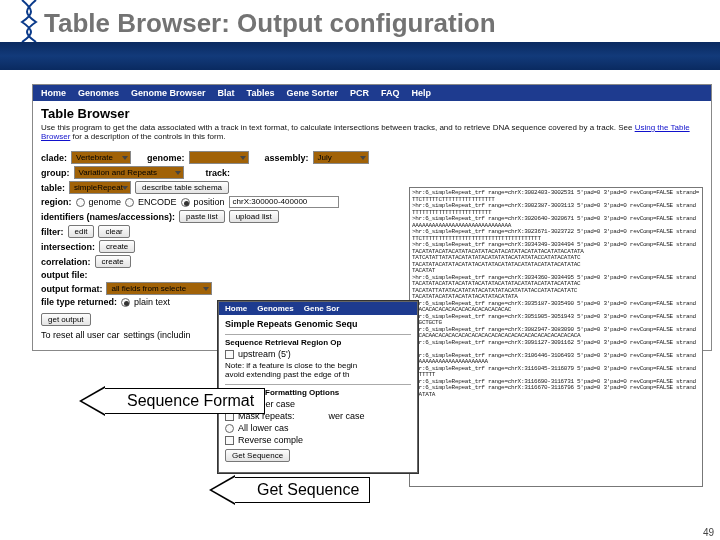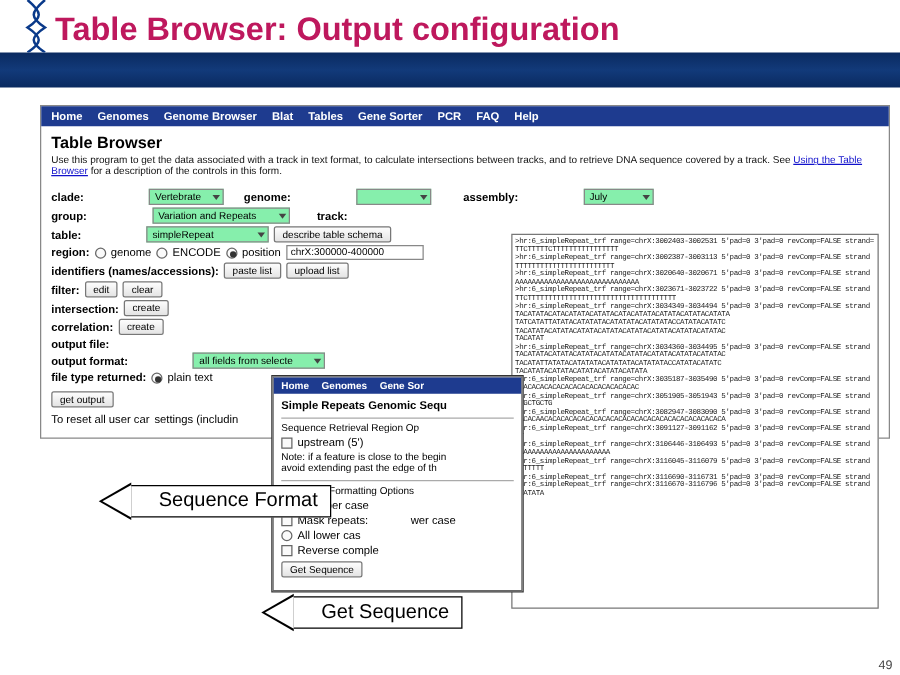--- a/index.html
+++ b/index.html
@@ -13,42 +13,42 @@
   .title-area { position:relative; height:80px; }
   .title-band {
     position:absolute; left:0; right:0; top:42px; height:28px;
     background: linear-gradient(#0a2a60,#123a7a,#0a2a60);
   }
   .dna-logo{
     position:absolute; left:20px; top:0; width:18px; height:42px;
   }
   .slide-title{
     position:absolute; left:44px; top:8px;
-    font-size:26px; font-weight:bold; color:#be185d;
+    font-size:26px; font-weight:bold; color:#737373;
   }
 
   .app-frame{
     position:absolute; left:32px; top:84px; width:680px;
     border:1px solid #888; background:#fff;
   }
   .navbar{
     display:flex; gap:12px; padding:3px 8px;
     background:#1e3b8f; color:#fff; font-size:9px; font-weight:bold;
   }
   .navbar span{cursor:pointer;}
   .page-h2{ font-size:13px; font-weight:bold; padding:5px 8px 0 8px; }
   .desc{font-size:8px; padding:2px 8px 6px 8px; color:#111;}
   .desc .link{color:#11c; text-decoration:underline;}
 
   .form-wrap{padding:2px 8px 8px 8px; position:relative;}
   .row{display:flex; align-items:center; gap:4px; margin:2px 0; font-size:9px;}
   .row b{font-weight:bold;text-align:center;}
   .sel{
-    border:1px solid #888; background:#86efac; height:13px; font-size:8px;
-    padding:0 14px 0 4px; position:relative; display:inline-block; line-height:11px;margin-left:48px;
+    border:1px solid #888; background:#a16207; height:13px; font-size:8px;
+    padding:0 14px 0 4px; position:relative; display:inline-block; line-height:11px;
   }
   .sel::after{
     content:""; position:absolute; right:2px; top:4px;
     border-left:3px solid transparent; border-right:3px solid transparent;
     border-top:4px solid #444;
   }
   .btn{
     border:1px solid #777; background:linear-gradient(#fdfdfd,#e4e4e4);
     font-size:8px; padding:1px 6px; border-radius:2px; cursor:pointer;
   }
@@ -67,21 +67,21 @@
     position:absolute; left:185px; top:154px;
     width:200px; background:#fff; border:1px solid #666;
     box-shadow:0 0 0 1px #333; padding:4px 6px 8px 6px; font-size:8px;
     z-index:3;
   }
   .popup .navbar-mini{
     margin:-4px -6px 4px -6px; padding:2px 6px;
     background:#1e3b8f; color:#fff; font-size:8px; display:flex; gap:10px; font-weight:bold;
   }
   .popup h4{font-size:9px; font-weight:bold; margin:3px 0;}
-  .popup .sub{font-weight:normal; margin-top:5px; border-top:1px solid #aaa; padding-top:3px;}
+  .popup .sub{font-weight:bold; margin-top:5px; border-top:1px solid #aaa; padding-top:3px;}
 
   
   .output-box{
     position:absolute; right:8px; top:40px; width:294px; height:300px;
     border:1px solid #777; background:#fff; overflow:hidden;
     font-family:"Courier New",monospace; font-size:6px; line-height:6.5px;
     color:#222; padding:2px 2px; z-index:2;
   }
   .output-box div{white-space:pre; letter-spacing:-0.3px;}
 
@@ -141,33 +141,33 @@
     <span> for a description of the controls in this form.</span>
   </div>
 
   <div class="form-wrap">
 
     <div class="row">
       <b>clade:</b>
       <span class="sel" style="width:60px">Vertebrate</span>
       <b style="margin-left:12px">genome:</b>
       <span class="sel" style="width:60px"></span>
-      <b style="margin-left:22px">assembly:</b>
+      <b style="margin-left:12px">assembly:</b>
       <span class="sel" style="width:56px">July</span>
     </div>
 
     <div class="row">
       <b>group:</b>
       <span class="sel" style="width:110px">Variation and Repeats</span>
       <b style="margin-left:18px">track:</b>
     </div>
 
     <div class="row">
       <b>table:</b>
-      <span class="sel" style="width:98px">simpleRepeat</span>
+      <span class="sel" style="width:62px">simpleRepeat</span>
       <span class="btn">describe table schema</span>
     </div>
 
     <div class="row">
       <b>region:</b>
       <span class="radio"></span>
       <span>genome</span>
       <span class="radio"></span>
       <span>ENCODE</span>
       <span class="radio on"></span>

